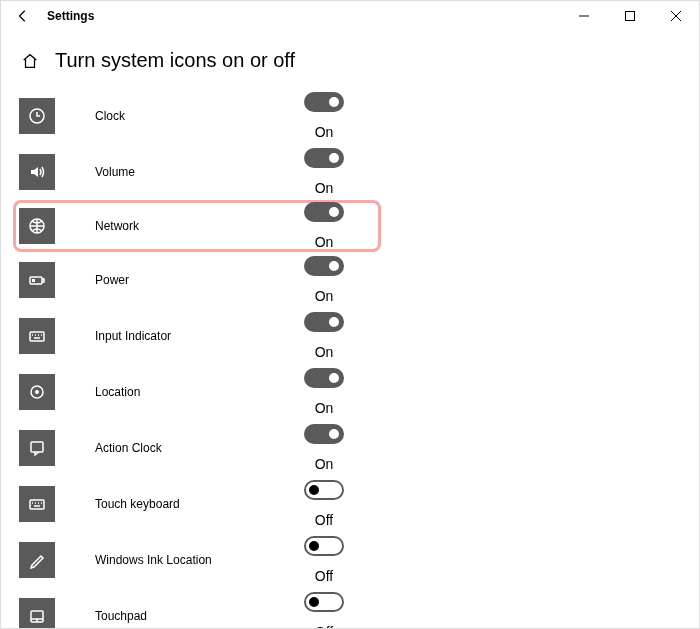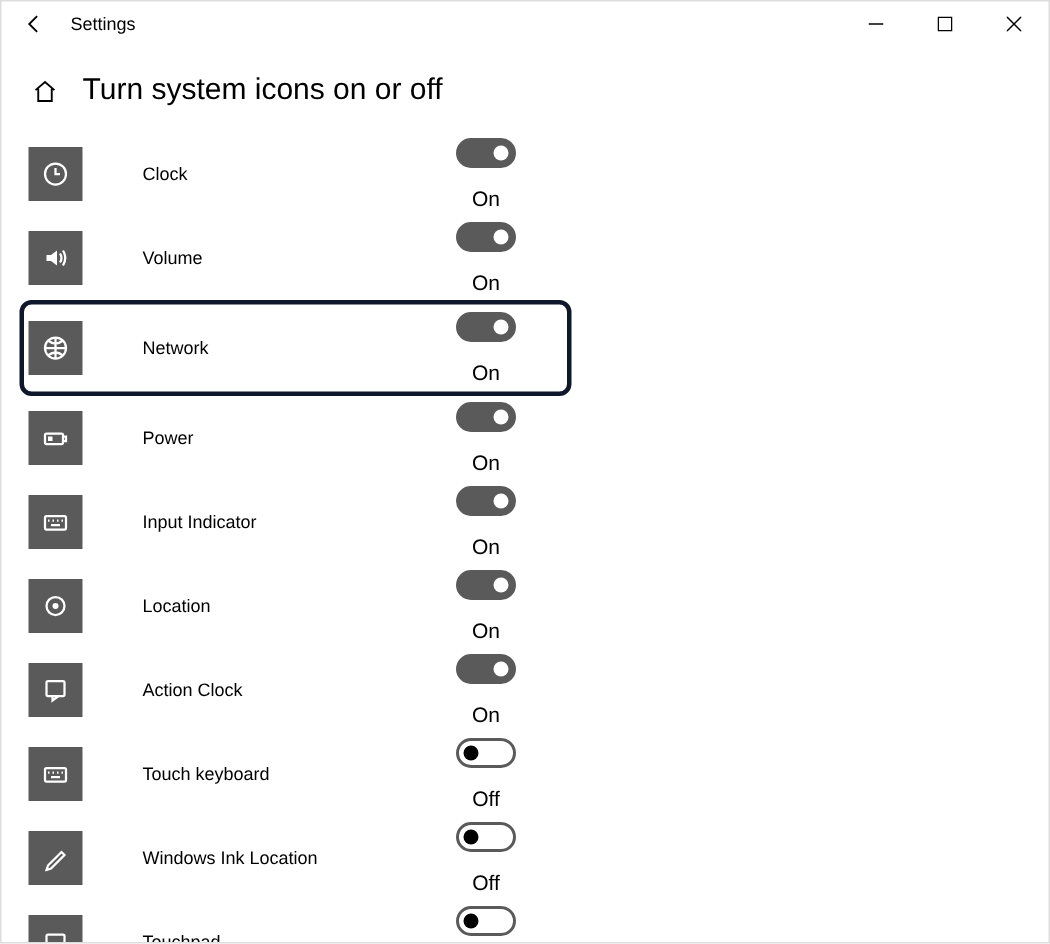--- a/index.html
+++ b/index.html
@@ -26,20 +26,21 @@
     height: 30px;
     display: flex;
     align-items: center;
     justify-content: center;
     font-size: 15px;
     cursor: pointer;
   }
   .titlebar .title {
     font-size: 12px;
     padding-left: 8px;
+    font-weight: bold;
   }
   .titlebar .spacer { flex: 1; }
   .winbtn {
     width: 46px;
     height: 30px;
     display: flex;
     align-items: center;
     justify-content: center;
     cursor: pointer;
   }
@@ -68,26 +69,26 @@
   .list {
     padding: 0 18px;
   }
   .row {
     display: flex;
     align-items: center;
     height: 56px;
     position: relative;
   }
   .row.highlight {
-    border: 3px solid #0f172a;
+    border: 3px solid #fca5a5;
     border-radius: 8px;
     margin-left: -6px;
     margin-right: 300px;
     padding-left: 3px;
-    height: 64px;
+    height: 52px;
   }
   .ico {
     width: 36px;
     height: 36px;
     background: #5a5a5a;
     color: #fff;
     display: flex;
     align-items: center;
     justify-content: center;
     flex: 0 0 36px;

